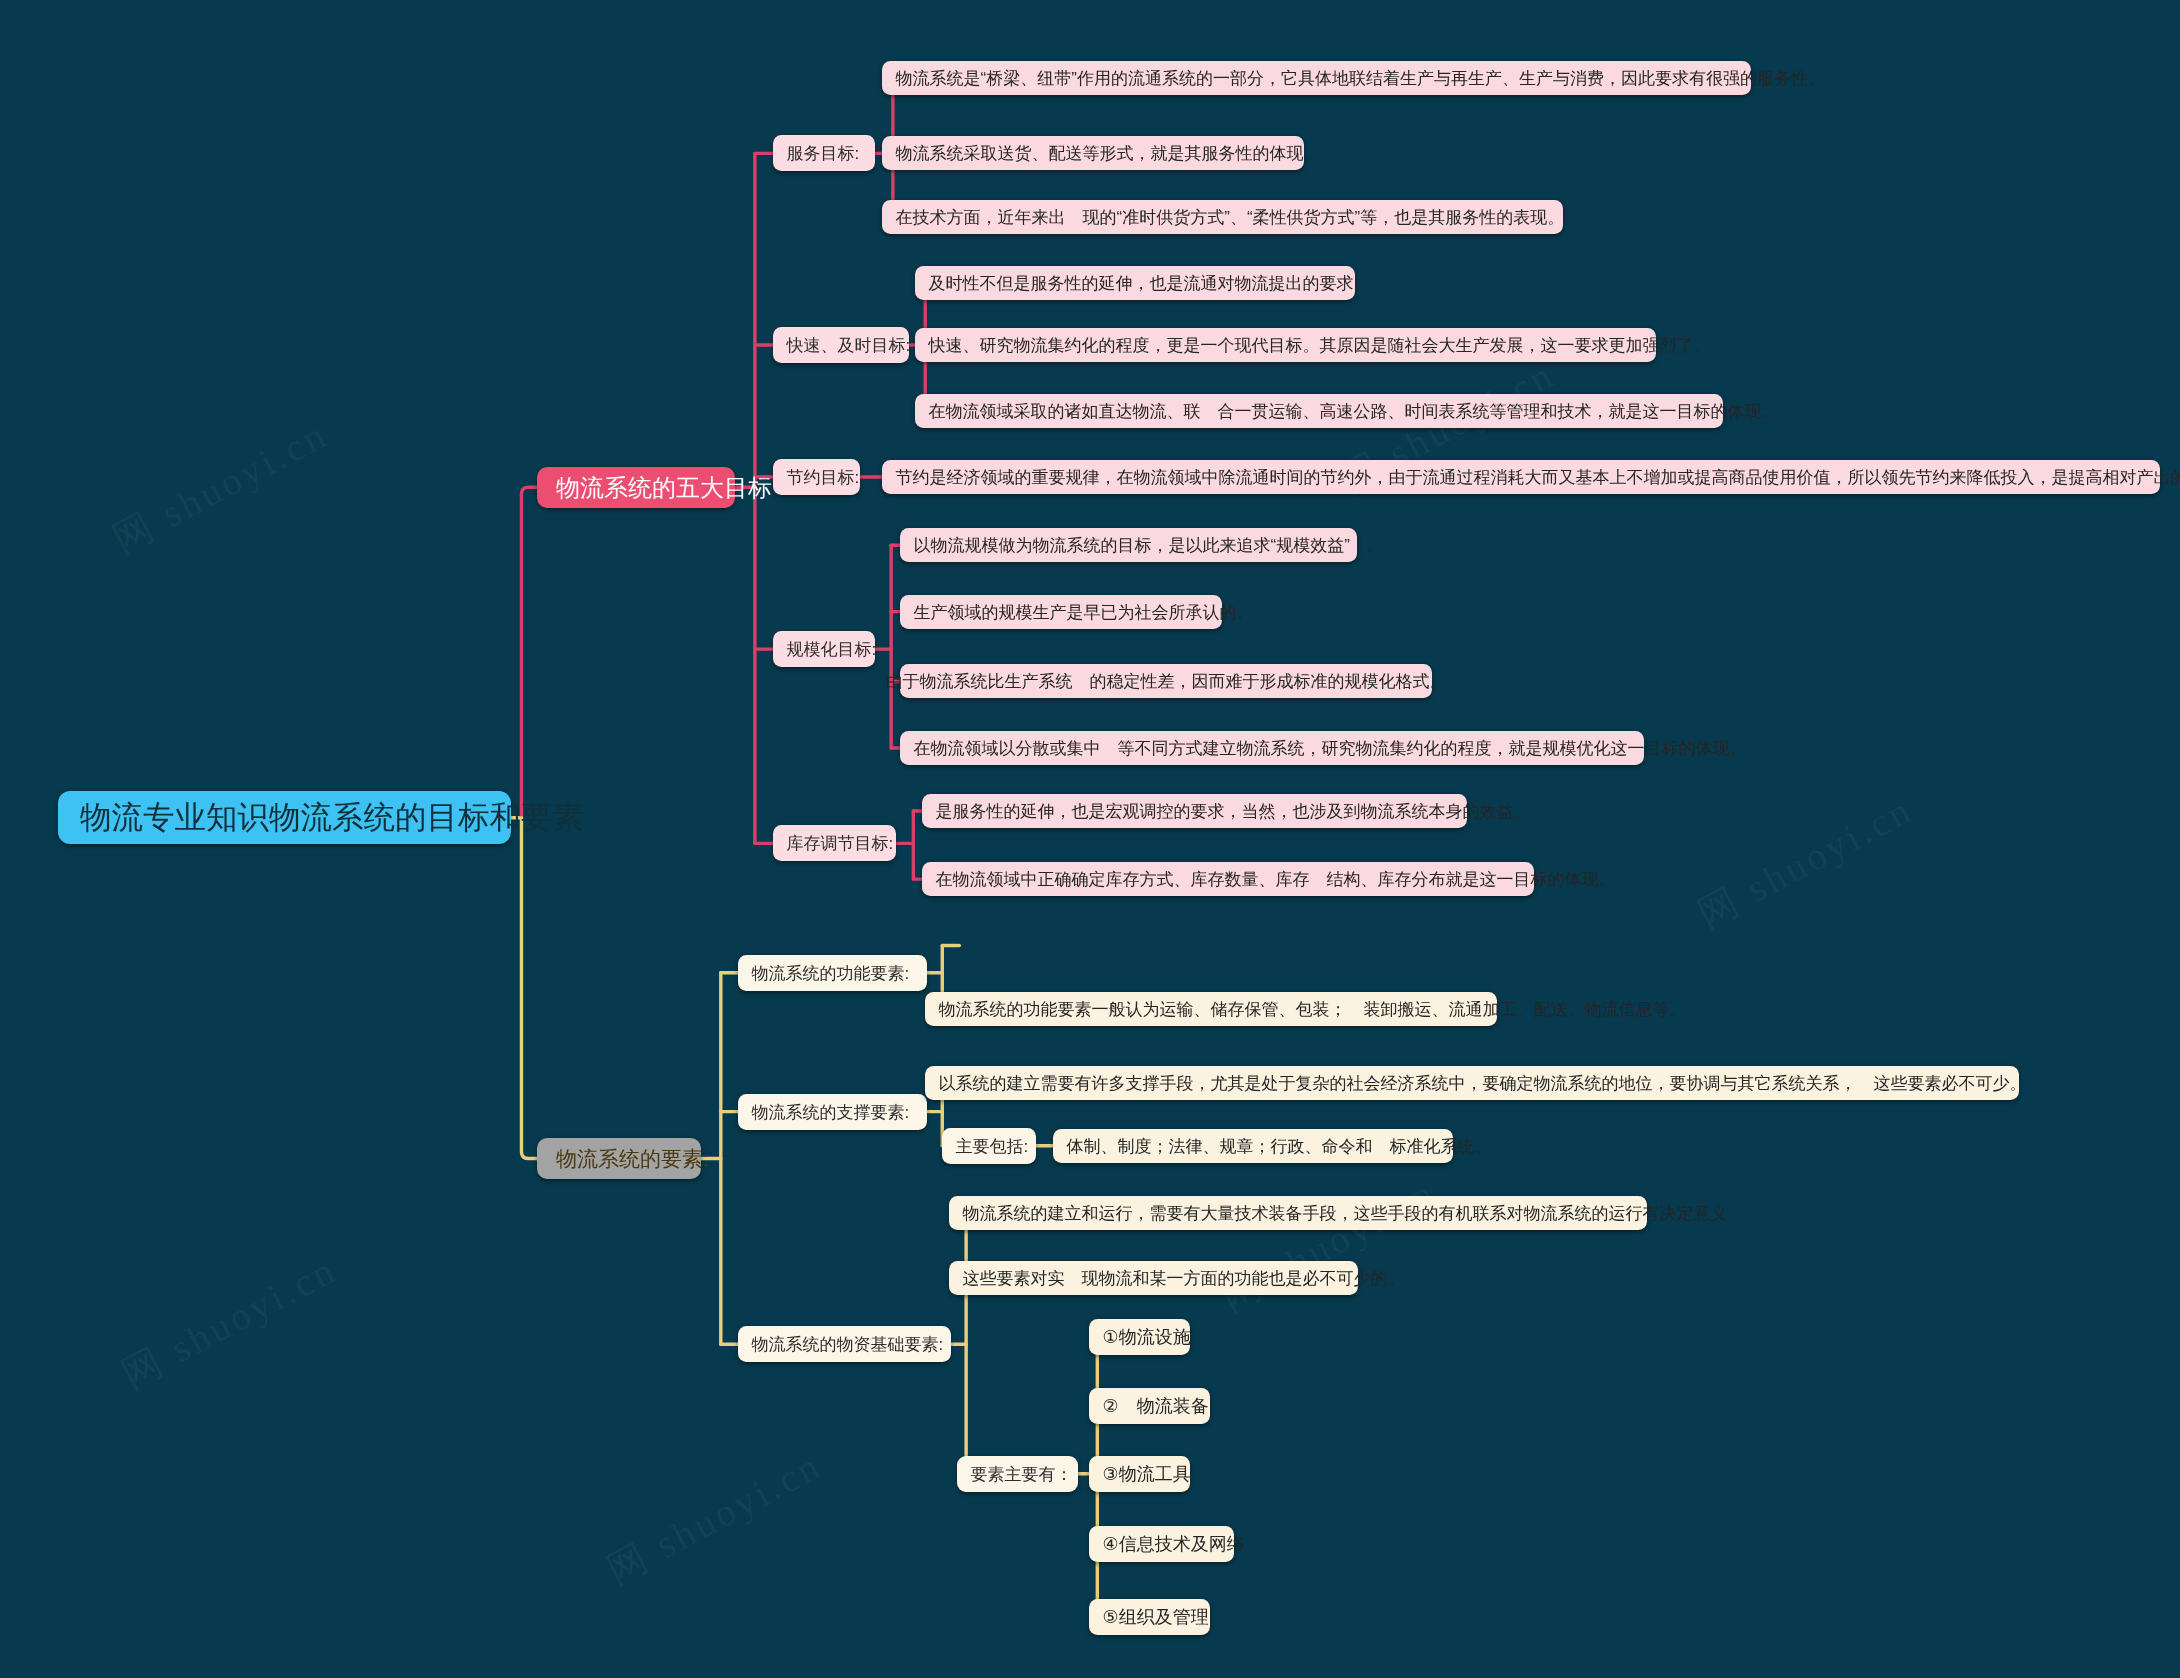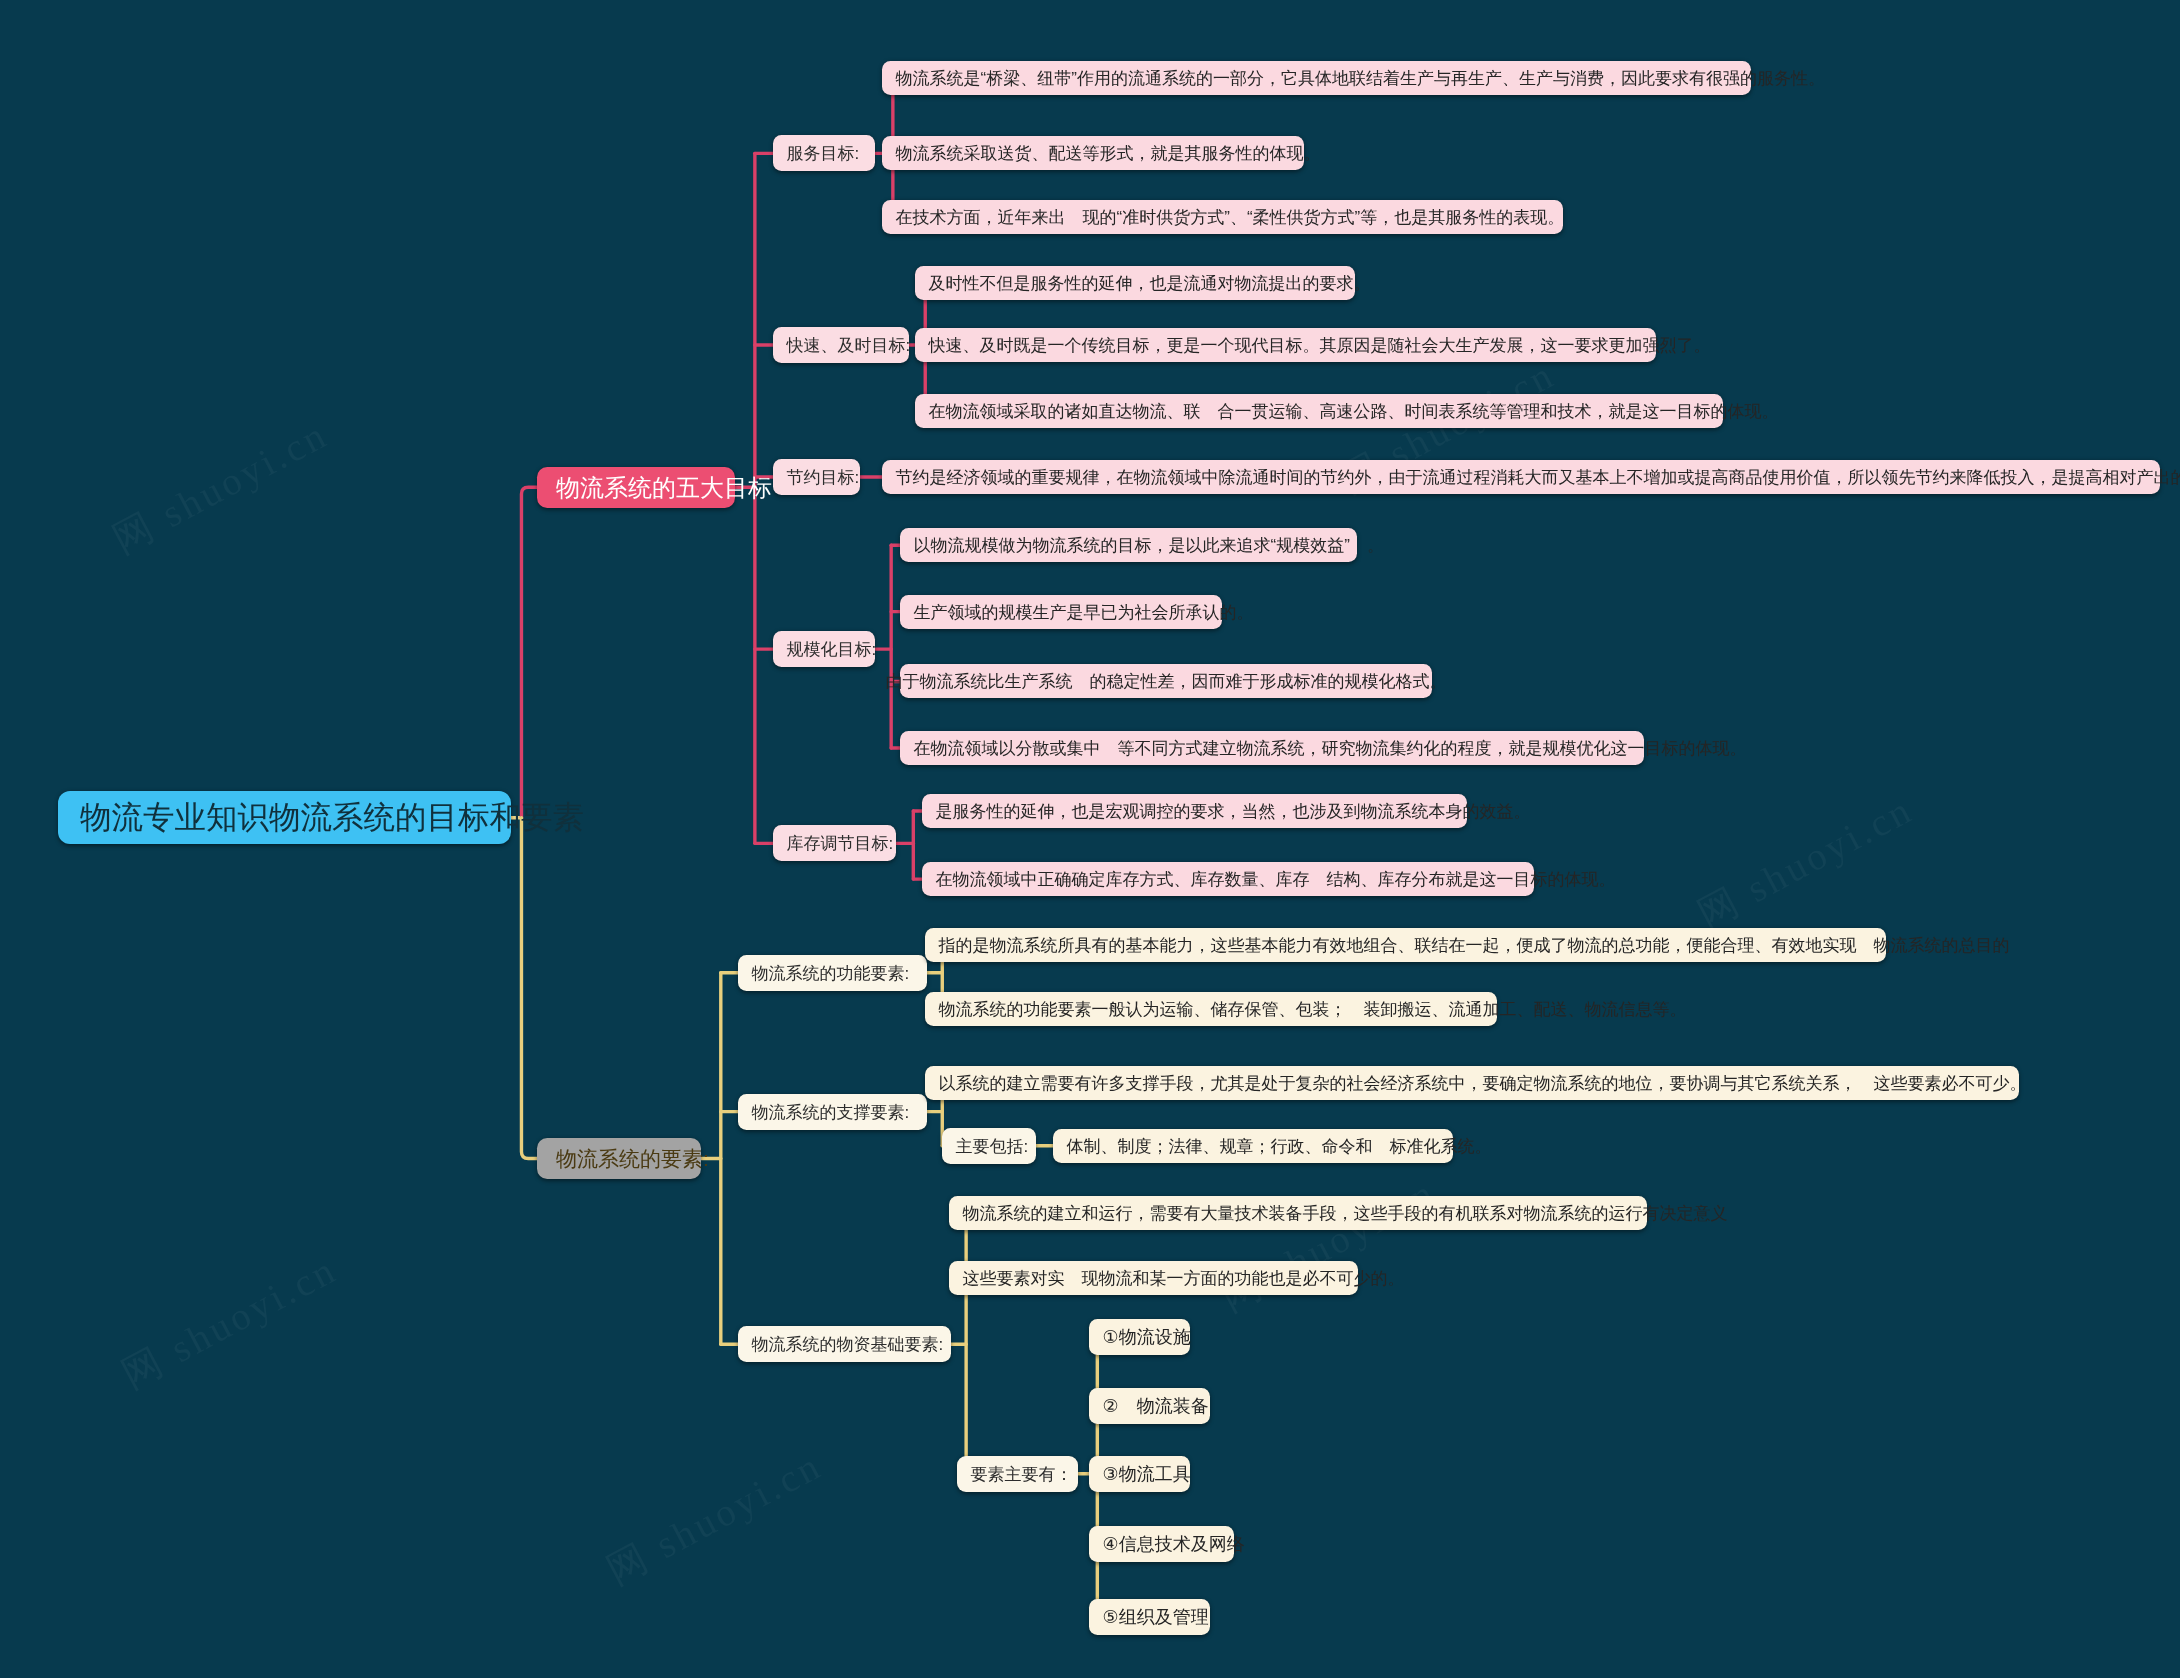--- a/index.html
+++ b/index.html
@@ -222,21 +222,21 @@
     <span>在技术方面，近年来出　现的“准时供货方式”、“柔性供货方式”等，也是其服务性的表现。</span>
   </div>
 
   <div class="node n-pink3" style="left:773px;top:327px;width:136px;">
     <span>快速、及时目标:</span>
   </div>
   <div class="node n-pinkleaf" style="left:915px;top:266px;width:440px;">
     <span>及时性不但是服务性的延伸，也是流通对物流提出的要求。</span>
   </div>
   <div class="node n-pinkleaf" style="left:915px;top:328px;width:741px;">
-    <span>快速、及时既是一个传统目标，更是一个现代目标。其原因是随社会大生产发展，这一要求更加强烈了。</span>
+    <span>快速、研究物流集约化的程度，更是一个现代目标。其原因是随社会大生产发展，这一要求更加强烈了。</span>
   </div>
   <div class="node n-pinkleaf" style="left:915px;top:394px;width:808px;">
     <span>在物流领域采取的诸如直达物流、联　合一贯运输、高速公路、时间表系统等管理和技术，就是这一目标的体现。</span>
   </div>
 
   <div class="node n-pink3" style="left:773px;top:459px;width:87px;">
     <span>节约目标:</span>
   </div>
   <div class="node n-pinkleaf" style="left:882px;top:460px;width:1278px;">
     <span>节约是经济领域的重要规律，在物流领域中除流通时间的节约外，由于流通过程消耗大而又基本上不增加或提高商品使用价值，所以领先节约来降低投入，是提高相对产出的重要手段。</span>
@@ -268,23 +268,20 @@
     <span>在物流领域中正确确定库存方式、库存数量、库存　结构、库存分布就是这一目标的体现。</span>
   </div>
 
   <div class="node n-yellow2" style="left:537px;top:1138px;width:164px;">
     <span>物流系统的要素:</span>
   </div>
 
   <div class="node n-cream3" style="left:738px;top:955px;width:189px;">
     <span>物流系统的功能要素:</span>
   </div>
-  <div class="node n-creamleaf" style="left:925px;top:928px;width:961px;">
-    <span>指的是物流系统所具有的基本能力，这些基本能力有效地组合、联结在一起，便成了物流的总功能，便能合理、有效地实现　物流系统的总目的</span>
-  </div>
   <div class="node n-creamleaf" style="left:925px;top:992px;width:572px;">
     <span>物流系统的功能要素一般认为运输、储存保管、包装；　装卸搬运、流通加工、配送、物流信息等。</span>
   </div>
 
   <div class="node n-cream3" style="left:738px;top:1094px;width:189px;">
     <span>物流系统的支撑要素:</span>
   </div>
   <div class="node n-creamleaf" style="left:925px;top:1066px;width:1094px;">
     <span>以系统的建立需要有许多支撑手段，尤其是处于复杂的社会经济系统中，要确定物流系统的地位，要协调与其它系统关系，　这些要素必不可少。</span>
   </div>

